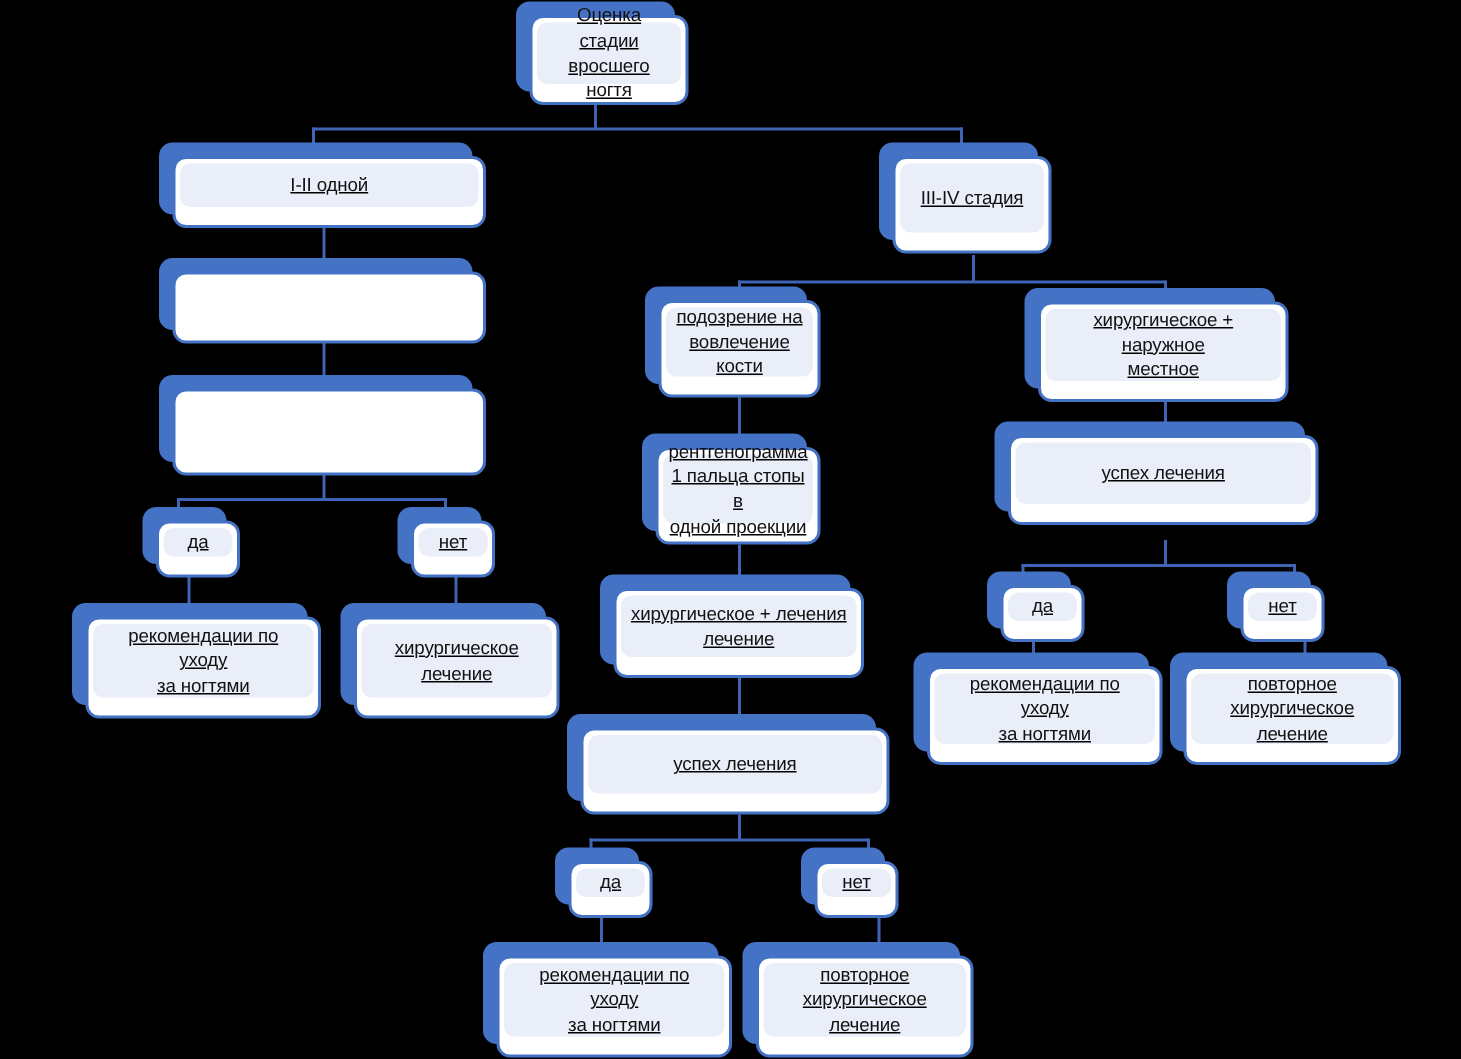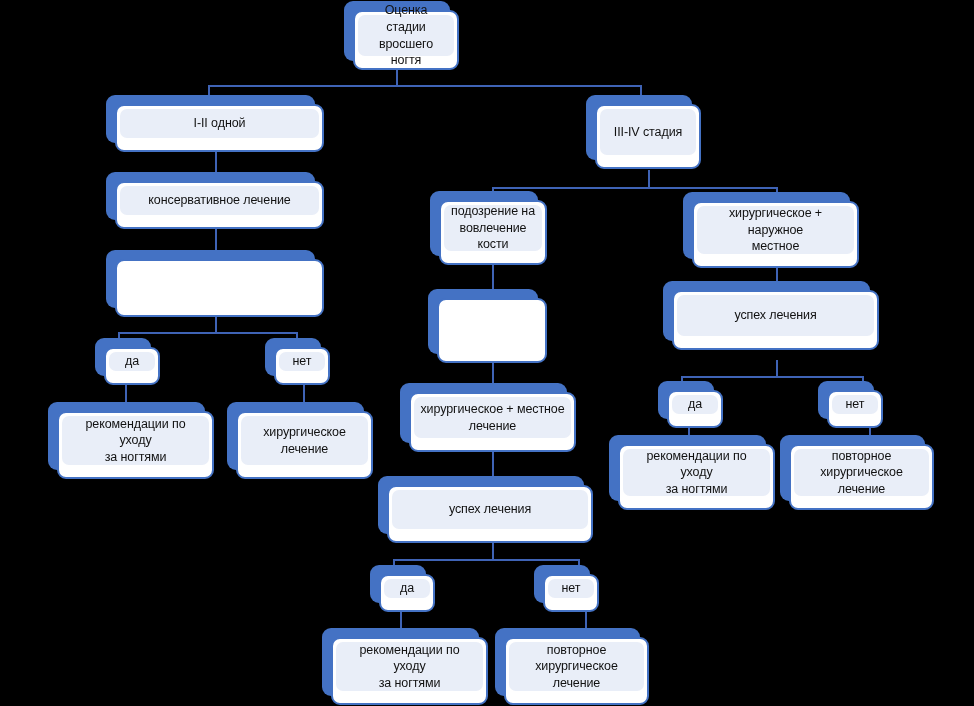--- a/index.html
+++ b/index.html
@@ -64,20 +64,21 @@
     bottom: 14px;
     background: #e9eef8;
     border-radius: 7px;
     z-index: 3;
     display: flex;
     align-items: center;
     justify-content: center;
     text-align: center;
     box-sizing: border-box;
     padding: 2px 6px;
+    text-decoration: underline;
   }
   .node .label {
     color: #111111;
     font-size: 12.5px;
     line-height: 1.33;
     white-space: pre-line;
     letter-spacing: -0.1px;
   }
   .node.small .label { font-size: 12.5px; }
   .node.root  .label { font-size: 12.5px; }
@@ -147,23 +148,20 @@
     <div class="slab"></div>
     <div class="card"></div>
     <div class="panel">
       <span class="label">I-II одной</span>
     </div>
   </div>
 
   <div class="node" style="left:115px; top:181px; width:209px; height:48px;">
     <div class="slab"></div>
     <div class="card"></div>
-    <div class="panel">
-      <span class="label">консервативное лечение</span>
-    </div>
   </div>
 
   <div class="node" style="left:115px; top:259px; width:209px; height:58px;">
     <div class="slab"></div>
     <div class="card"></div>
   </div>
 
   <div class="node small" style="left:104px; top:347px; width:56px; height:38px;">
     <div class="slab"></div>
     <div class="card"></div>
@@ -211,27 +209,32 @@
     <div class="slab"></div>
     <div class="card"></div>
     <div class="panel">
       <span class="label">III-IV стадия</span>
     </div>
   </div>
 
   <div class="node" style="left:437px; top:298px; width:110px; height:65px;">
     <div class="slab"></div>
     <div class="card"></div>
+    <div class="panel">
+      <span class="label">рентгенограмма
+1 пальца стопы в
+одной проекции</span>
+    </div>
   </div>
 
   <div class="node" style="left:409px; top:392px; width:167px; height:60px;">
     <div class="slab"></div>
     <div class="card"></div>
     <div class="panel">
-      <span class="label">хирургическое + местное
+      <span class="label">хирургическое + лечения
 лечение</span>
     </div>
   </div>
 
   <div class="node" style="left:387px; top:485px; width:206px; height:58px;">
     <div class="slab"></div>
     <div class="card"></div>
     <div class="panel">
       <span class="label">успех лечения</span>
     </div>

